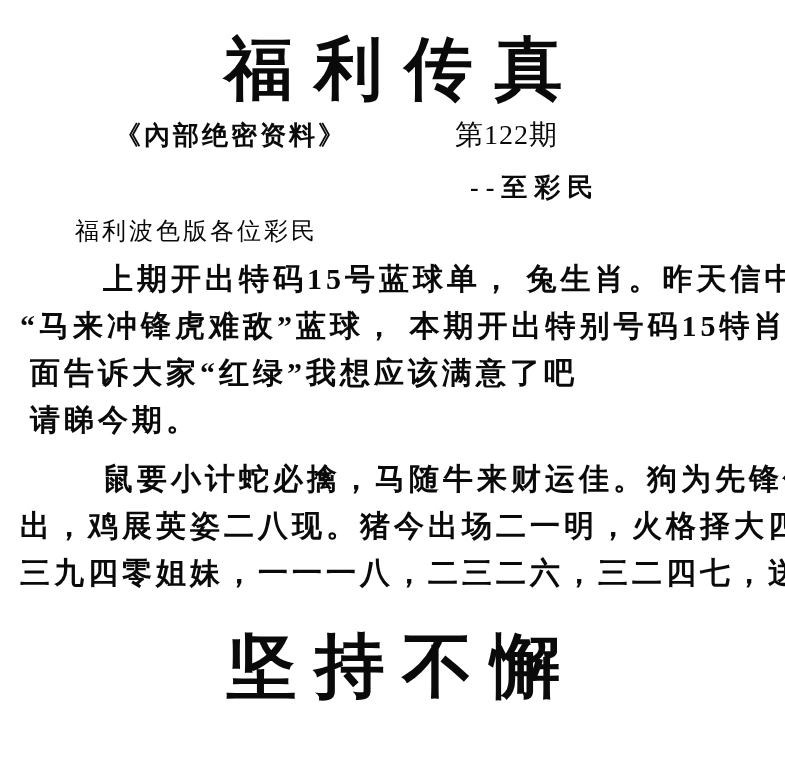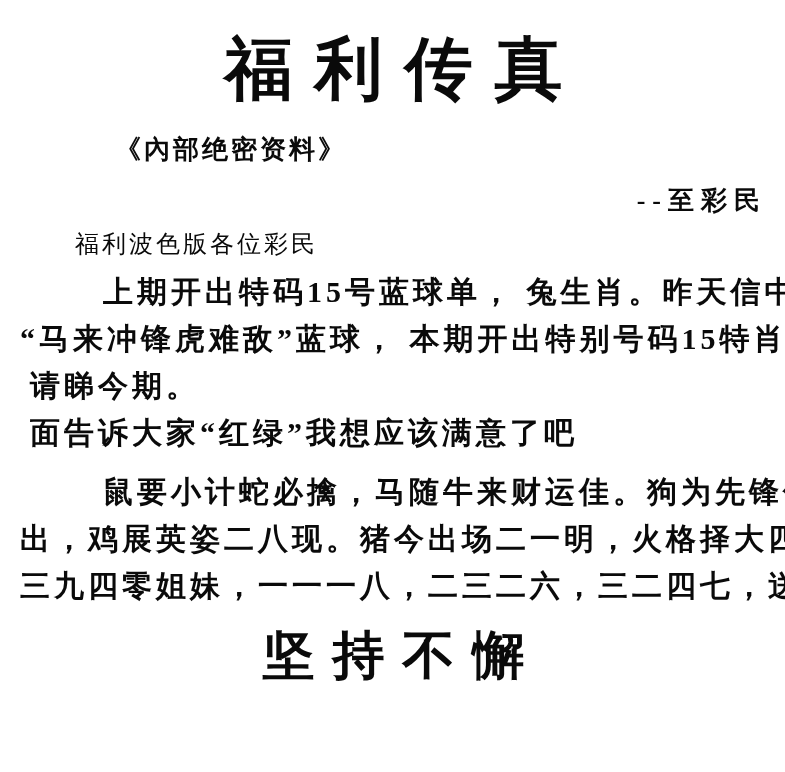--- a/index.html
+++ b/index.html
@@ -24,21 +24,21 @@
     margin: 10px 0 0 0;
     text-align: center;
     font-size: 68px;
     line-height: 1.15;
     font-weight: bold;
     letter-spacing: 22px;
     text-indent: 22px; 
     white-space: nowrap;
   }
   .subhead-row {
-    margin-top: 24px;
+    margin-top: 8px;
     margin-left: 95px;
     display: flex;
     align-items: baseline;
     white-space: nowrap;
     text-align: center;
   }
   .classification {
     font-size: 26px;
     font-weight: bold;
     letter-spacing: 3px;
@@ -49,21 +49,20 @@
     font-weight: normal;
     letter-spacing: 1px;
   }
   .dedication {
     margin-top: 16px;
     margin-left: 450px;
     font-size: 26px;
     font-weight: bold;
     letter-spacing: 7px;
     white-space: nowrap;
-    text-align: right;
   }
   .salutation {
     margin-top: 10px;
     margin-left: 55px;
     font-size: 24px;
     font-weight: normal;
     letter-spacing: 3px;
     white-space: nowrap;
   }
   .greeting {
@@ -83,51 +82,52 @@
     font-weight: bold;
     letter-spacing: 4px;
     white-space: nowrap;
   }
   .indent-lg { padding-left: 83px; }
   .indent-sm { padding-left: 10px; }
   .tips-block {
     margin-top: 12px;
   }
   .footer-slogan {
-    margin-top: 18px;
+    margin-top: 32px;
     text-align: center;
-    font-size: 52px;
+    font-size: 70px;
     line-height: 1.1;
     font-weight: bold;
     letter-spacing: 18px;
     text-indent: 18px;
     white-space: nowrap;
   }
 </style>
 </head>
 <body>
 
 <div class="page">
 
   <h1 class="title">福利传真</h1>
 
   <div class="subhead-row">
     <span class="classification">《內部绝密资料》</span>
+    <span class="issue">第122期</span>
   </div>
 
   <div class="dedication">--至彩民</div>
 
   <div class="salutation">福利波色版各位彩民</div>
 
 
   <div class="body-block">
     <div class="text-line indent-lg">上期开出特码15号蓝球单， 兔生肖。昨天信中提供</div>
     <div class="text-line">“马来冲锋虎难敌”蓝球， 本期开出特别号码15特肖”后</div>
+    <div class="text-line indent-sm">面告诉大家“红绿”我想应该满意了吧</div>
     <div class="text-line indent-sm">请睇今期。</div>
-    <div class="text-line indent-sm">面告诉大家“红绿”我想应该满意了吧</div>
   </div>
 
   <div class="tips-block">
     <div class="text-line indent-lg">鼠要小计蛇必擒，马随牛来财运佳。狗为先锋领猴</div>
     <div class="text-line">出，鸡展英姿二八现。猪今出场二一明，火格择大四五六。</div>
     <div class="text-line">三九四零姐妹，一一一八，二三二六，三二四七，送：蓝绿</div>
   </div>
 
   <div class="footer-slogan">坚持不懈</div>
 

